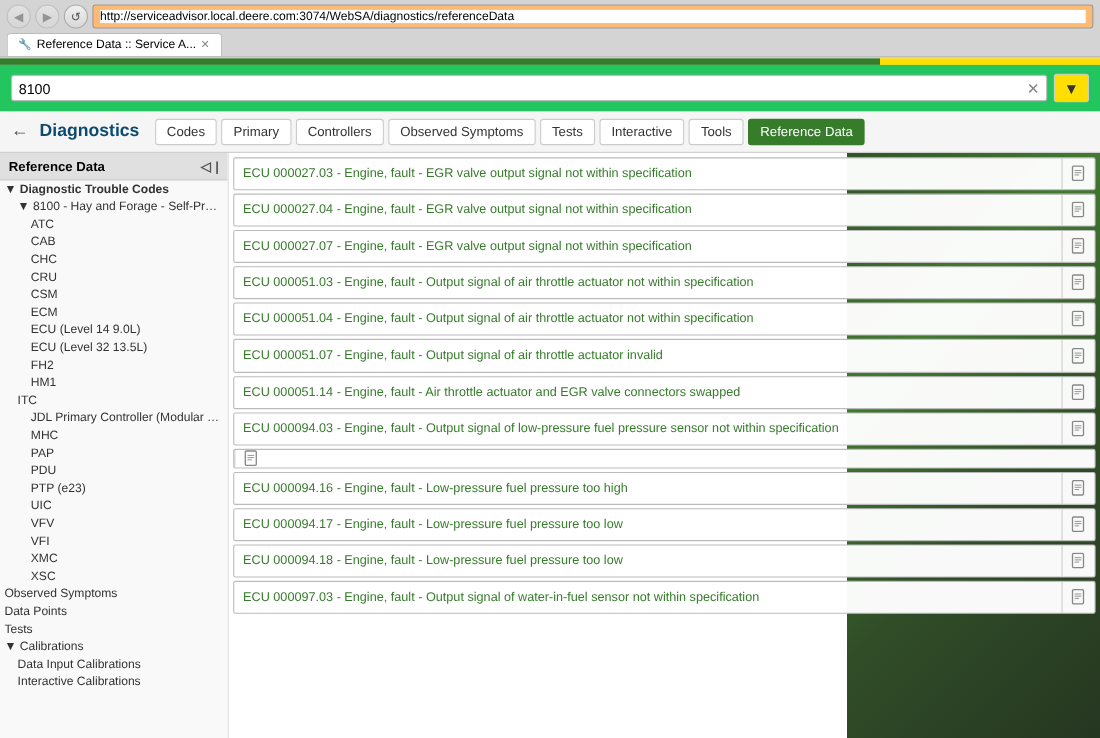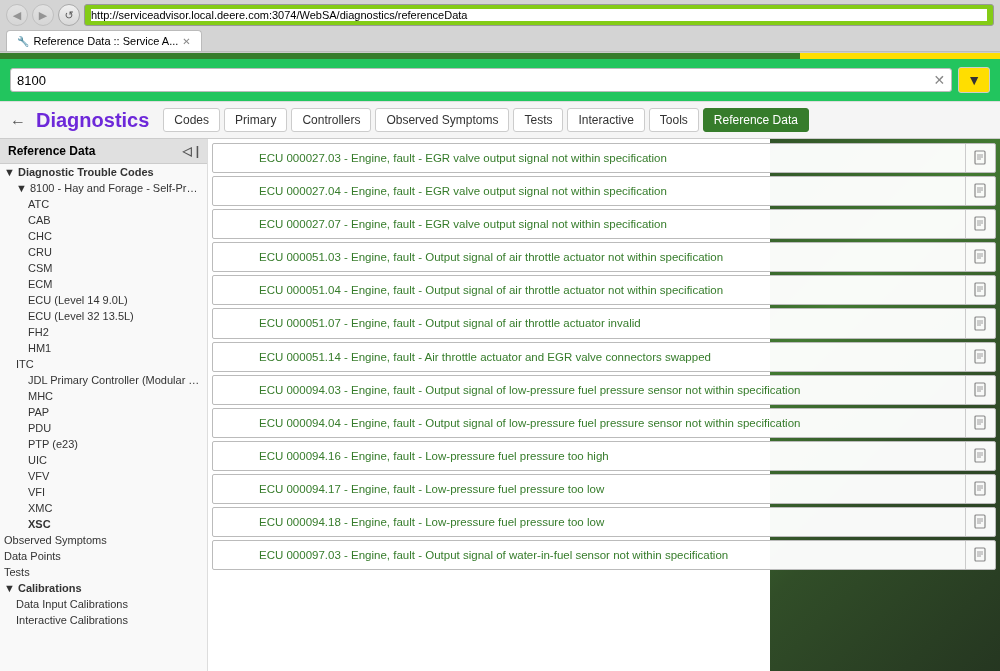--- a/index.html
+++ b/index.html
@@ -23,21 +23,21 @@
       border: 1px solid #aaa;
       background: linear-gradient(180deg, #f0f0f0, #d8d8d8);
       display: flex; align-items: center; justify-content: center;
       cursor: pointer; font-size: 11px; color: #555;
     }
     .browser-nav-btn.disabled { opacity: 0.5; }
     .browser-address-bar {
       flex: 1;
       display: flex;
       align-items: center;
-      background: #84cc16;
+      background: #fdba74;
       border: 1px solid #999;
       border-radius: 3px;
       padding: 2px 6px;
       font-size: 11px;
       color: #333;
       height: 22px;
     }
     .browser-address-bar input {
       border: none; outline: none; flex: 1; font-size: 11px;
     }
@@ -108,21 +108,21 @@
       align-items: center;
       padding: 6px 10px;
       gap: 4px;
       background: #f5f5f5;
       border-bottom: 1px solid #ccc;
     }
     .nav-back-btn {
       font-size: 16px; cursor: pointer; color: #555; margin-right: 6px;
     }
     .app-title {
-      font-size: 20px; font-weight: bold; color: #6d28d9; margin-right: 10px;
+      font-size: 16px; font-weight: bold; color: #0c4a6e; margin-right: 10px;
     }
     .nav-tab {
       padding: 4px 10px;
       border: 1px solid #ccc;
       border-radius: 3px;
       background: #fff;
       cursor: pointer;
       font-size: 12px;
       color: #333;
     }
@@ -189,21 +189,20 @@
       border-radius: 2px;
       margin-bottom: 3px;
       cursor: pointer;
     }
     .list-item-text {
       flex: 1;
       padding: 6px 8px;
       font-size: 11.5px;
       color: #367c2b;
       line-height: 1.4;
-      margin-left: 38px;
     }
     .list-item-icon {
       width: 30px;
       display: flex;
       align-items: center;
       justify-content: center;
       border-left: 1px solid #ccc;
       color: #555;
       font-size: 14px;
     }
@@ -278,25 +277,25 @@
         <div class="tree-item" style="padding-left: 16px; padding-top: 2px; padding-bottom: 2px;">ITC</div>
         <div class="tree-item" style="padding-left: 28px; padding-top: 2px; padding-bottom: 2px;">JDL Primary Controller (Modular Telemati...</div>
         <div class="tree-item" style="padding-left: 28px; padding-top: 2px; padding-bottom: 2px;">MHC</div>
         <div class="tree-item" style="padding-left: 28px; padding-top: 2px; padding-bottom: 2px;">PAP</div>
         <div class="tree-item" style="padding-left: 28px; padding-top: 2px; padding-bottom: 2px;">PDU</div>
         <div class="tree-item" style="padding-left: 28px; padding-top: 2px; padding-bottom: 2px;">PTP (e23)</div>
         <div class="tree-item" style="padding-left: 28px; padding-top: 2px; padding-bottom: 2px;">UIC</div>
         <div class="tree-item" style="padding-left: 28px; padding-top: 2px; padding-bottom: 2px;">VFV</div>
         <div class="tree-item" style="padding-left: 28px; padding-top: 2px; padding-bottom: 2px;">VFI</div>
         <div class="tree-item" style="padding-left: 28px; padding-top: 2px; padding-bottom: 2px;">XMC</div>
-        <div class="tree-item" style="padding-left: 28px; padding-top: 2px; padding-bottom: 2px; font-weight: bold;">XSC</div>
+        <div class="tree-item" style="padding-left: 28px; padding-top: 2px; padding-bottom: 2px;">XSC</div>
         <div class="tree-item" style="padding-left: 4px; padding-top: 2px; padding-bottom: 2px;">Observed Symptoms</div>
         <div class="tree-item" style="padding-left: 4px; padding-top: 2px; padding-bottom: 2px;">Data Points</div>
         <div class="tree-item" style="padding-left: 4px; padding-top: 2px; padding-bottom: 2px;">Tests</div>
-        <div class="tree-item" style="padding-left: 4px; padding-top: 2px; padding-bottom: 2px; font-weight: bold;">▼ Calibrations</div>
+        <div class="tree-item" style="padding-left: 4px; padding-top: 2px; padding-bottom: 2px;">▼ Calibrations</div>
         <div class="tree-item" style="padding-left: 16px; padding-top: 2px; padding-bottom: 2px;">Data Input Calibrations</div>
         <div class="tree-item" style="padding-left: 16px; padding-top: 2px; padding-bottom: 2px;">Interactive Calibrations</div>
       </div>
   </div>
 
   <div class="content-panel">
 
     <div style="position:absolute;right:0;top:0;bottom:0;width:230px;background:linear-gradient(135deg,#1a4010 0%,#2d6b1a 30%,#1a3a10 60%,#0d2008 100%);z-index:0;opacity:0.9;"></div>
     <div class="list-items-wrap" id="list-items">
         <div class="list-item">
@@ -381,21 +380,20 @@
           <span class="list-item-icon">
             <svg width="16" height="16" viewBox="0 0 16 16">
               <rect x="2" y="1" width="10" height="13" fill="none" stroke="#888" stroke-width="1.2" rx="1"></rect>
               <line x1="4" y1="5" x2="10" y2="5" stroke="#888" stroke-width="0.8"></line>
               <line x1="4" y1="7" x2="10" y2="7" stroke="#888" stroke-width="0.8"></line>
               <line x1="4" y1="9" x2="8" y2="9" stroke="#888" stroke-width="0.8"></line>
             </svg>
           </span>
         </div>
         <div class="list-item">
-          <span class="list-item-text">ECU 000094.04 - Engine, fault - Output signal of low-pressure fuel pressure sensor not within specification</span>
           <span class="list-item-icon">
             <svg width="16" height="16" viewBox="0 0 16 16">
               <rect x="2" y="1" width="10" height="13" fill="none" stroke="#888" stroke-width="1.2" rx="1"></rect>
               <line x1="4" y1="5" x2="10" y2="5" stroke="#888" stroke-width="0.8"></line>
               <line x1="4" y1="7" x2="10" y2="7" stroke="#888" stroke-width="0.8"></line>
               <line x1="4" y1="9" x2="8" y2="9" stroke="#888" stroke-width="0.8"></line>
             </svg>
           </span>
         </div>
         <div class="list-item">

